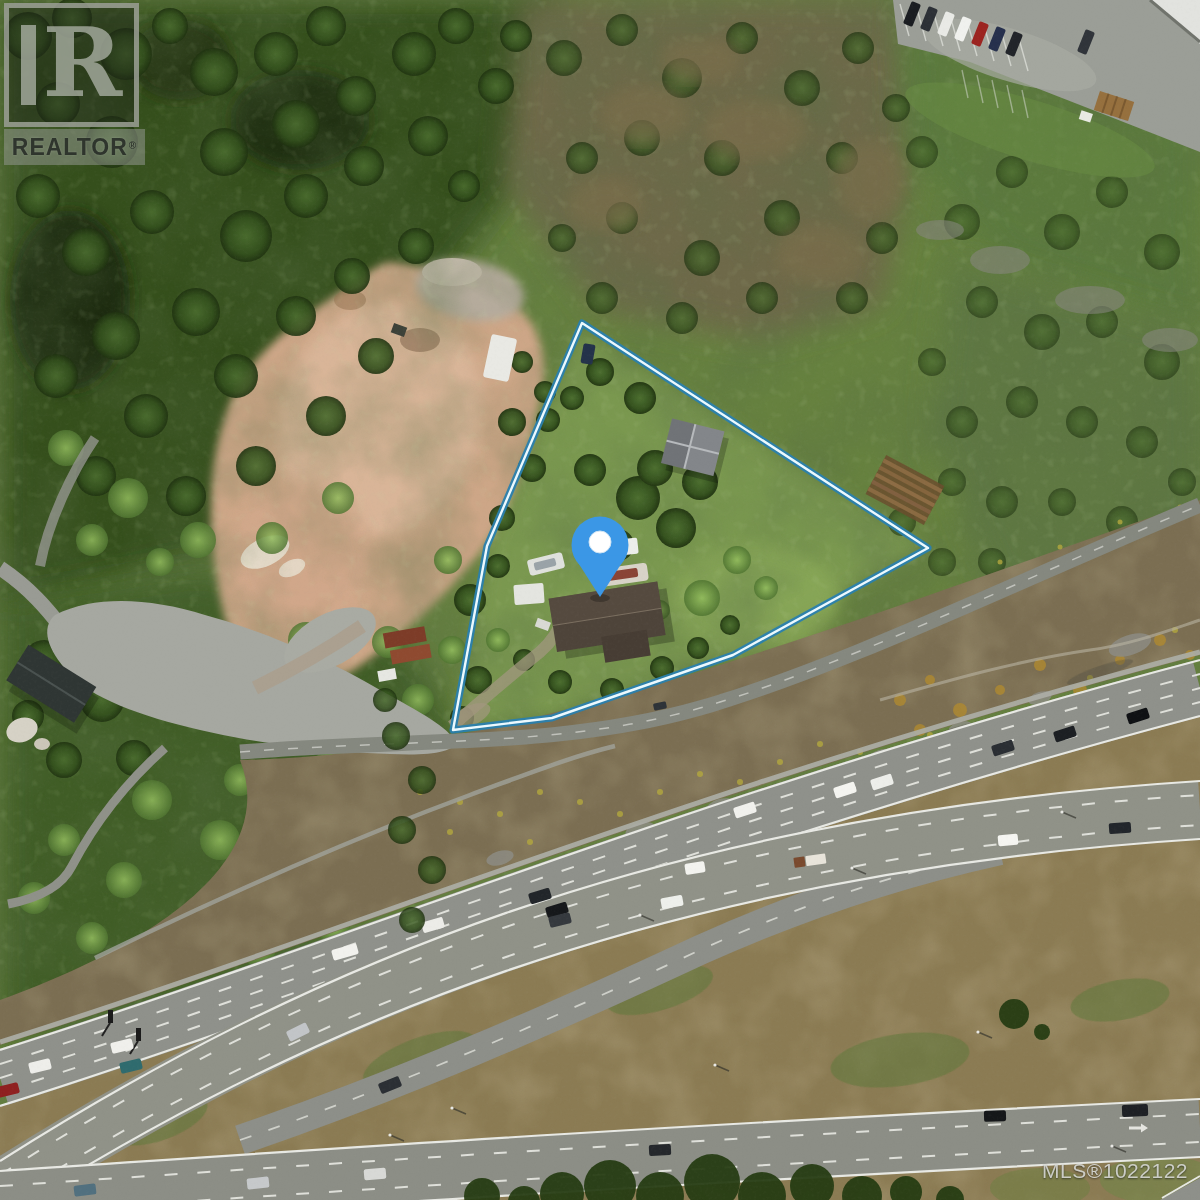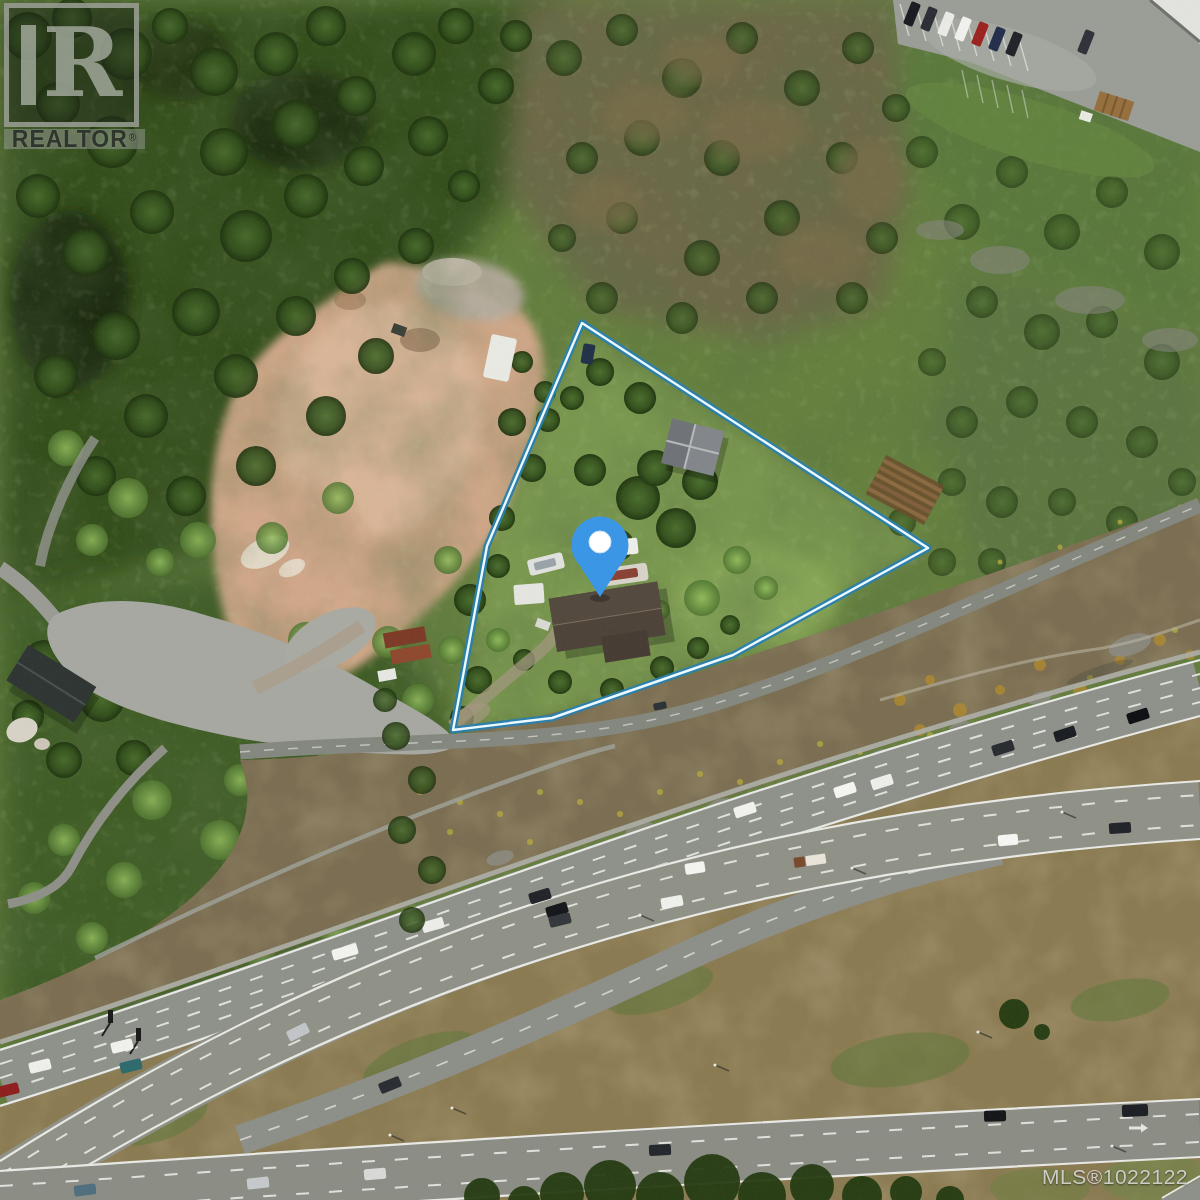--- a/index.html
+++ b/index.html
@@ -7,27 +7,27 @@
          font-family:"Liberation Sans",sans-serif;}
   #stage svg{position:absolute;left:0;top:0;}
   
   .realtor-logo{position:absolute;left:4px;top:3px;width:141px;opacity:.96;}
   .logo-box{width:135px;height:124px;background:rgba(28,33,26,.42);
             border:5px solid rgba(166,170,160,.82);box-sizing:border-box;
             display:flex;align-items:center;justify-content:center;gap:7px;}
   .logo-bar{width:15px;height:80px;background:rgba(166,170,160,.85);}
   .logo-r{font-family:"DejaVu Serif",serif;font-weight:bold;font-size:96px;
           line-height:.88;color:rgba(166,170,160,.85);transform:translateY(-2px);}
-  .logo-word{margin-top:2px;width:141px;height:20px;background:rgba(150,153,147,.55);
+  .logo-word{margin-top:2px;width:141px;height:36px;background:rgba(150,153,147,.55);
              display:flex;align-items:center;justify-content:center;
              font-weight:bold;font-size:23px;letter-spacing:1px;
              color:rgba(38,42,38,.9);text-shadow:0 0 2px rgba(190,198,185,.35);}
   .logo-word sup{font-size:10px;margin-left:1px;transform:translateY(-2px);}
   
-  .mls{position:absolute;right:12px;bottom:11px;font-size:21px;letter-spacing:.5px;
+  .mls{position:absolute;right:12px;bottom:17px;font-size:21px;letter-spacing:.5px;
        color:rgba(220,221,218,.88);text-shadow:0 1px 2px rgba(25,28,24,.65);}
 </style>
 </head>
 <body>
 
 <div id="stage">
 <svg width="1200" height="1200" viewBox="0 0 1200 1200">
   <defs>
     <filter id="b15">
           <feGaussianBlur stdDeviation="15"></feGaussianBlur>

